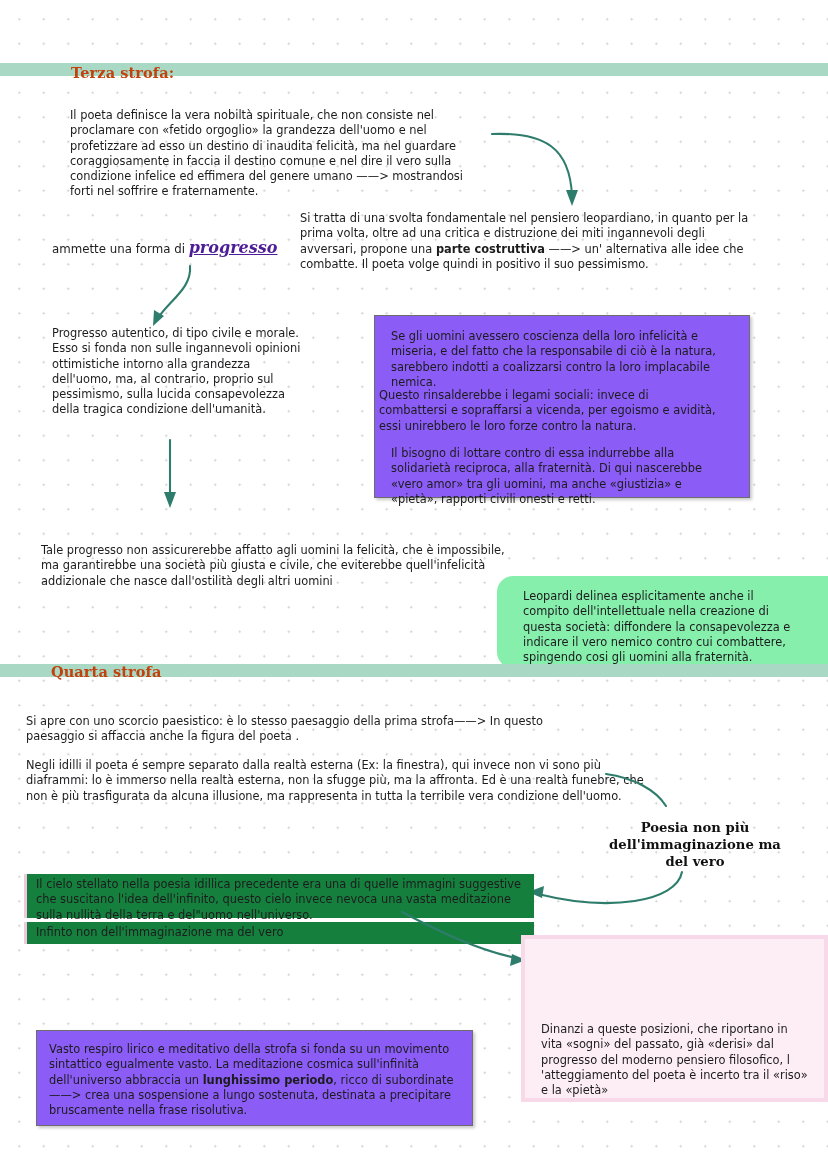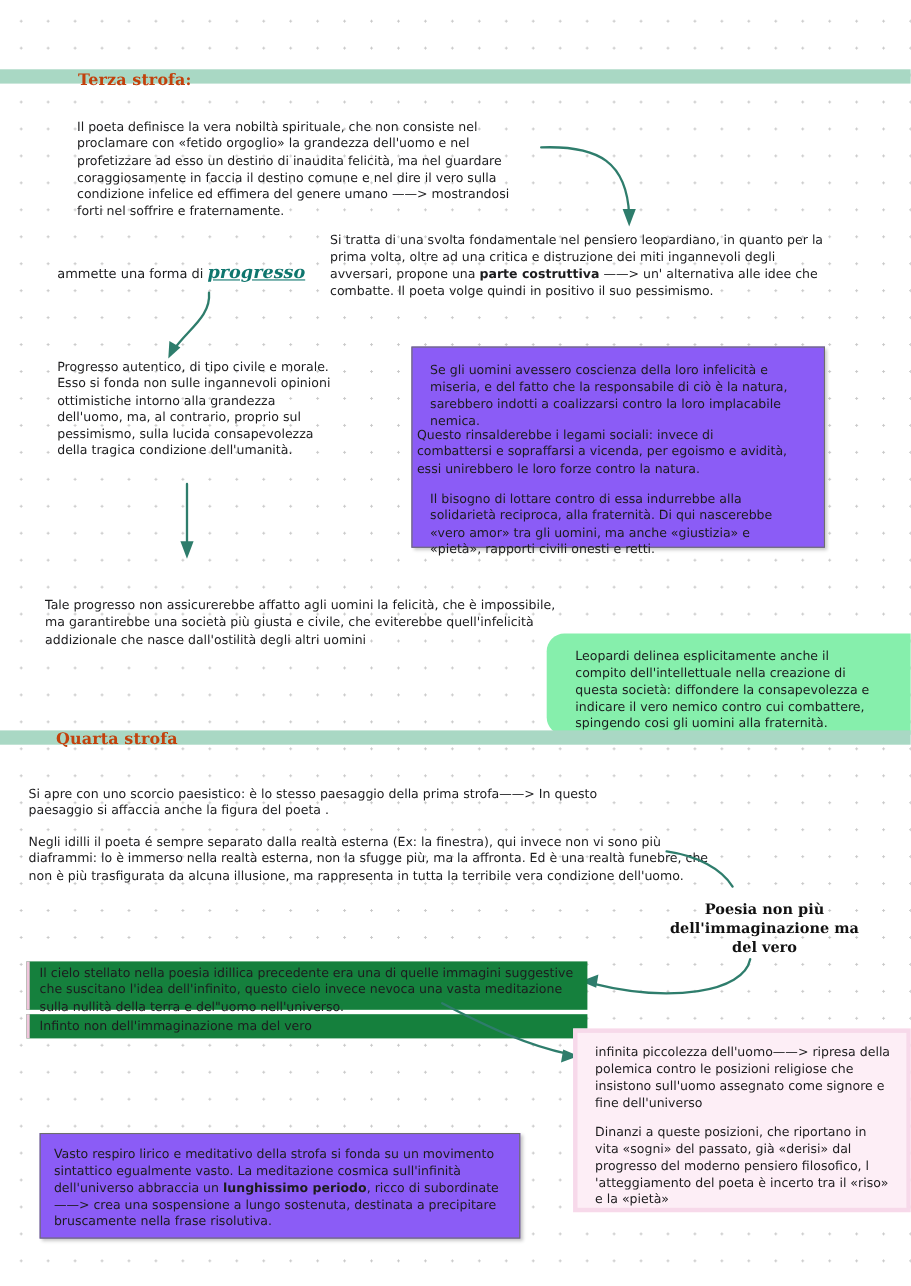--- a/index.html
+++ b/index.html
@@ -77,21 +77,21 @@
     box-sizing: border-box;
   }
 
   
   .kw-progresso {
     font-family: "DejaVu Serif", "Liberation Serif", serif;
     font-weight: bold;
     font-style: italic;
     font-size: 16px;
     text-decoration: underline;
-    color: #0f766e;
+    color: #4c1d95;
   }
 
   .heading-mid {
     position: absolute;
     font-family: "DejaVu Serif", "Liberation Serif", serif;
     font-weight: bold;
     font-size: 13.2px;
     line-height: 17px;
     text-align: center;
     color: #111;
@@ -165,19 +165,18 @@
 <div class="box-pink-light" style="left:24px; top:922px; width:510px; height:22px;">
   <div class="para" style="left:9px; top:3px; width:490px;">Infinto non dell'immaginazione ma del vero</div>
 </div>
 
 <svg class="arrow" style="left:400px; top:910px;" width="130" height="60" viewBox="0 0 130 60">
   <path d="M2,2 C40,22 78,40 116,48" fill="none" stroke="#2e7d6c" stroke-width="2.1" stroke-linecap="round"></path>
   <path d="M126,50 L110,56 L112,44 Z" fill="#2e7d6c"></path>
 </svg>
 
 <div class="box-pink-frame" style="left:521px; top:935px; width:307px; height:167px;">
-  <div class="para" style="left:16px; top:10px; width:270px;">infinita piccolezza dell'uomo——&gt;  ripresa della polemica contro le posizioni religiose che insistono sull'uomo assegnato come signore e fine dell'universo</div>
   <div class="para" style="left:16px; top:83px; width:270px;"> Dinanzi a queste posizioni, che riportano in vita «sogni» del passato, già «derisi» dal progresso del moderno pensiero filosofico, l 'atteggiamento del poeta è incerto tra il «riso» e la «pietà»</div>
 </div>
 
 <div class="box-outline" style="left:36px; top:1030px; width:437px; height:96px;">
   <div class="para" style="left:12px; top:11px; width:410px;"><span>Vasto respiro lirico e meditativo della strofa si fonda su un movimento sintattico egualmente vasto. La meditazione cosmica sull'infinità dell'universo abbraccia un </span><b>lunghissimo periodo</b><span>, ricco di subordinate ——&gt; crea una sospensione a lungo sostenuta, destinata a precipitare bruscamente nella frase risolutiva.</span></div>
 </div>
 
 </body></html>

